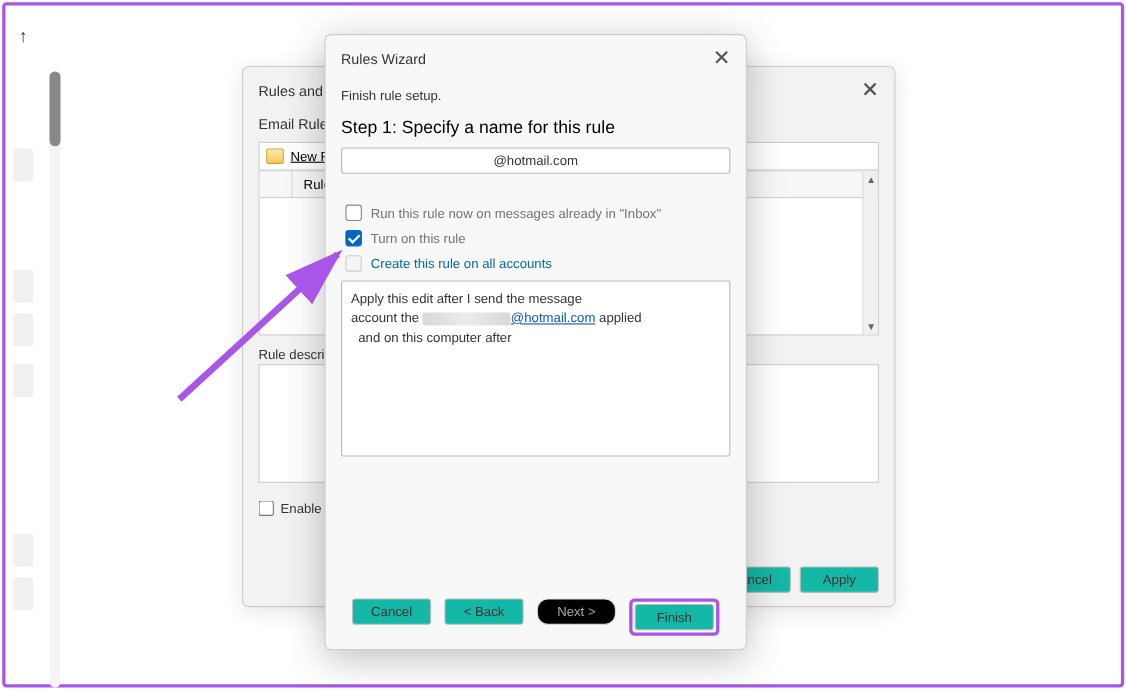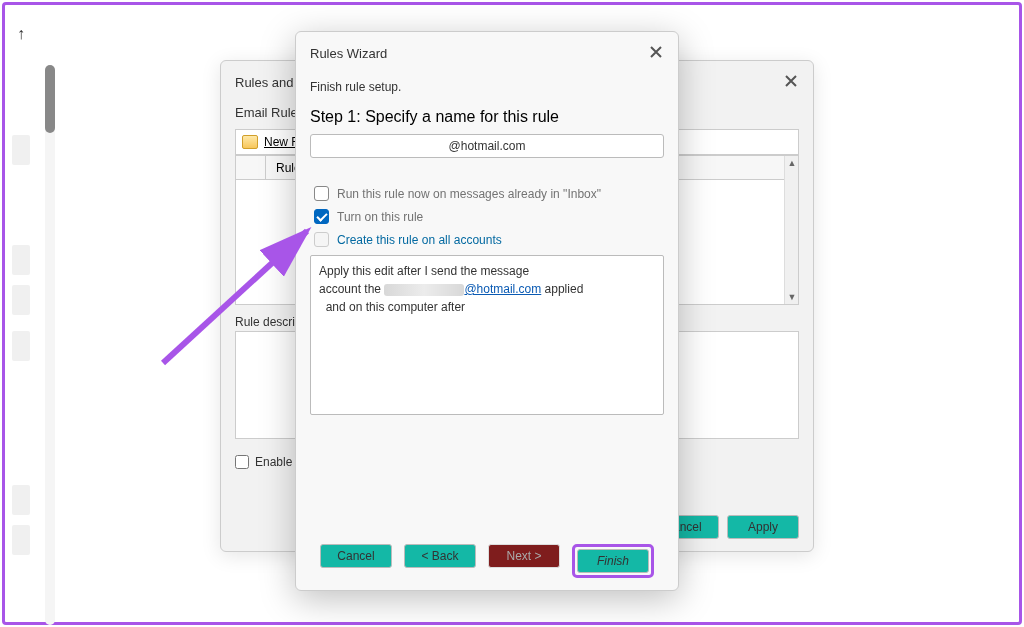--- a/index.html
+++ b/index.html
@@ -52,23 +52,23 @@
   .rw-option { display:flex; align-items:center; gap:8px; font-size:12px; color:#737373; margin:8px 0 8px 4px;}
   .rw-option.disabled { color:#0369a1; }
   .rw-check { width:15px; height:15px; border:1px solid #888; border-radius:3px; background:#fff; display:flex; align-items:center; justify-content:center; flex:0 0 auto;}
   .rw-check.checked { background:#0067c0; border-color:#0067c0;}
   .rw-check.checked::after { content:""; width:4px; height:8px; border:solid #fff; border-width:0 2px 2px 0; transform:rotate(45deg); margin-top:-2px;}
   .rw-check.disabled { border-color:#ccc; background:#f5f5f5;}
   .rw-desc-box { width:100%; height:160px; background:#fff; border:1px solid #bbb; border-radius:2px; font-size:12px; color:#333; padding:6px 8px; line-height:1.5; margin-top:6px;}
   .rw-desc-box .link { color:#0a5ab3; text-decoration:underline; cursor:pointer;}
   .rw-desc-box .redact { display:inline-block; width:80px; height:12px; background:linear-gradient(90deg,#d8d8d8,#ececec,#d8d8d8); border-radius:3px; vertical-align:middle; filter:blur(0.4px);}
   .rw-buttons { position:absolute; left:0; right:0; bottom:12px; display:flex; justify-content:center; gap:12px;}
-  .rw-buttons .btn.disabled { color:#aaa; background:#7f1d1d; border-color:#ddd; cursor:default;}
+  .rw-buttons .btn.disabled { color:#aaa; background:#000000; border-color:#ddd; cursor:default;border-radius:10px;}
   .finish-hl { border:3px solid #a855e8; border-radius:5px; padding:2px;}
-  .finish-hl .btn { min-width:72px;font-style:italic;}
+  .finish-hl .btn { min-width:72px;}
 
   
   .annot-arrow { position:absolute; left:150px; top:208px; width:200px; height:160px; pointer-events:none;}
 </style>
 </head>
 <body>
 
 <div class="frame">
 
   <div class="up-arrow">↑</div>

